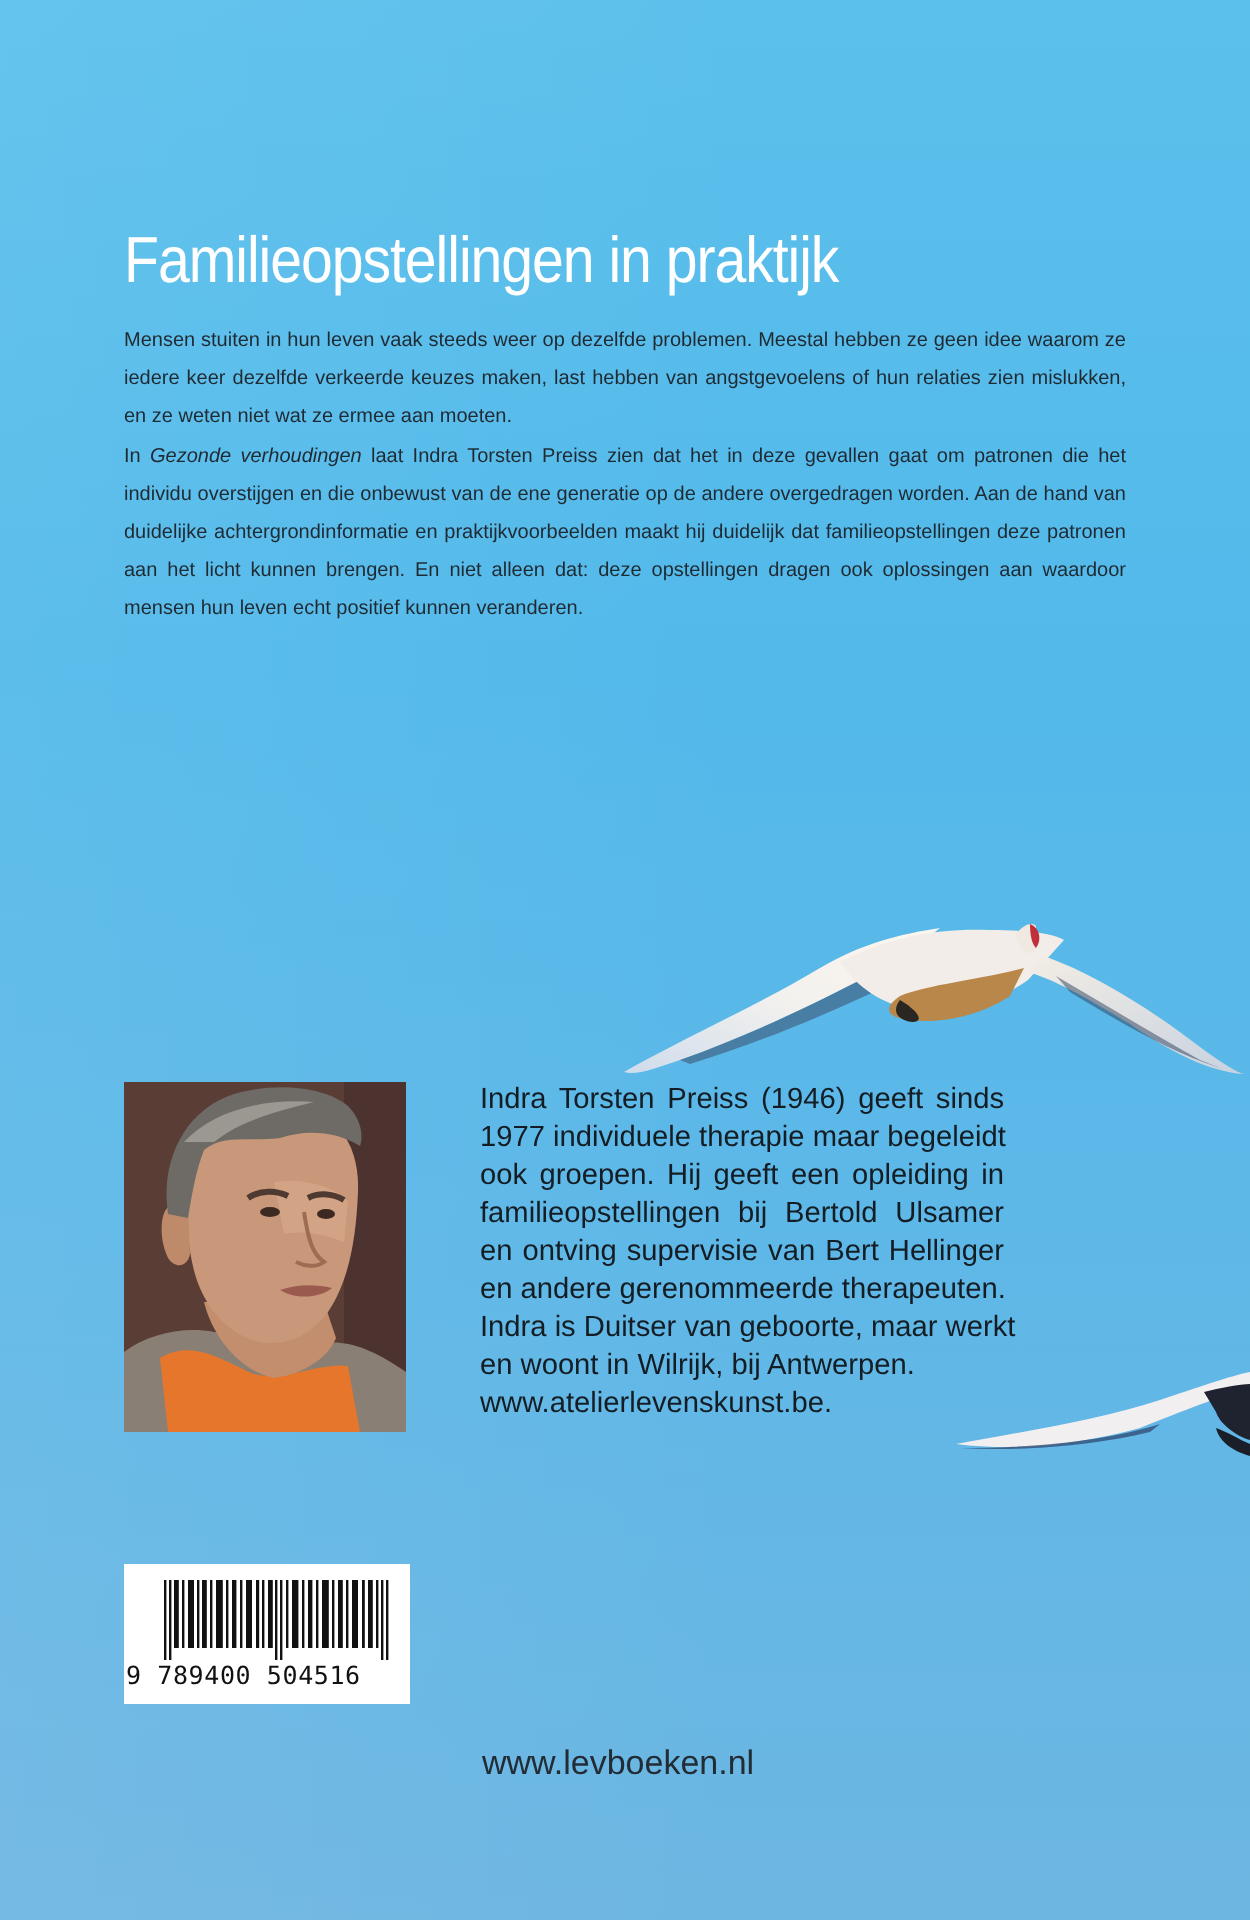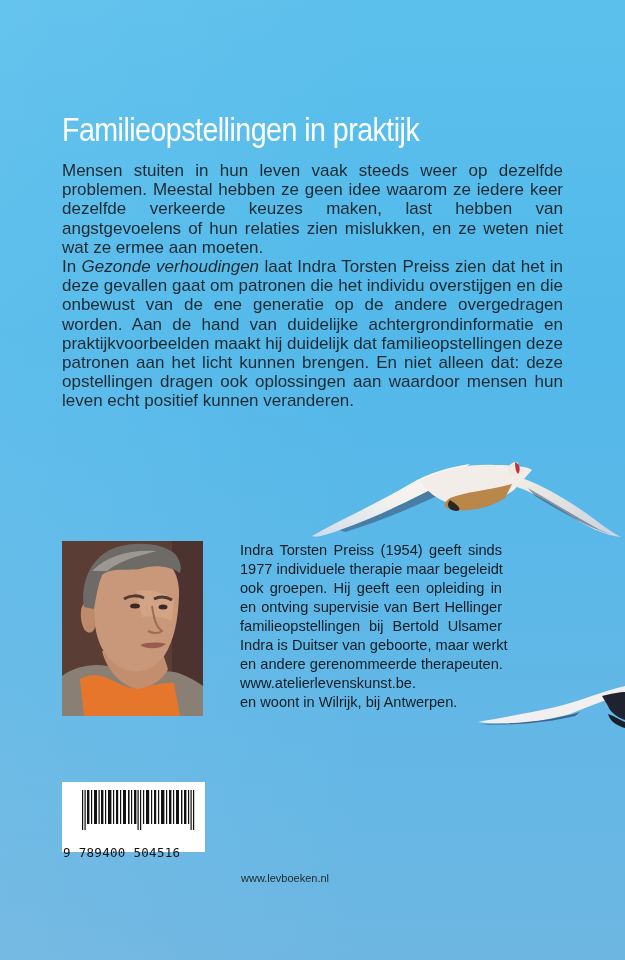--- a/index.html
+++ b/index.html
@@ -3,32 +3,32 @@
 <meta charset="utf-8">
 <style>
   html,body{margin:0;padding:0;}
   body{width:625px;height:960px;overflow:hidden;position:relative;
     background:linear-gradient(180deg,#5cc0ec 0%,#52b9ea 35%,#5cb8e8 60%,#6db6e2 100%);
     font-family:"Liberation Sans",sans-serif;}
   .sky-tint{position:absolute;inset:0;background:linear-gradient(90deg,rgba(255,255,255,0.06),rgba(0,0,0,0) 60%);pointer-events:none;}
   .title{position:absolute;left:62px;top:112px;margin:0;color:#fff;font-weight:normal;
     font-family:"Liberation Sans",sans-serif;font-size:32.5px;letter-spacing:-0.6px;
     transform:scaleX(0.88);transform-origin:left top;white-space:nowrap;}
-  .blurb{position:absolute;left:62px;top:161px;width:501px;color:#1f2a33;font-size:17px;line-height:19.2px;}
+  .blurb{position:absolute;left:62px;top:161px;width:501px;color:#1f2a33;font-size:10px;line-height:19.2px;}
   .blurb p{margin:0;text-align:justify;text-align-last:left;}
   .blurb em{}
   .swan{position:absolute;}
   .author-photo{position:absolute;left:62px;top:541px;width:141px;height:175px;overflow:hidden;background:#5b3c34;}
   .bio{position:absolute;left:240px;top:541px;width:262px;color:#141d24;font-size:14.6px;line-height:19px;font-family:"Liberation Sans",sans-serif;}
   .bio .j{text-align:justify;text-align-last:justify;display:block;white-space:nowrap;}
   .bio .l{display:block;white-space:nowrap;}
   .barcode-box{position:absolute;left:62px;top:782px;width:143px;height:70px;background:#fff;}
   .barcode-bars{position:absolute;left:20px;top:8px;width:113px;height:40px;}
-  .barcode-num{position:absolute;left:1px;top:63px;width:141px;font-family:"DejaVu Sans Mono",monospace;font-size:12.5px;letter-spacing:0.3px;color:#111;}
-  .publisher{position:absolute;left:241px;top:872px;color:#222c35;font-size:11px;}
+  .barcode-num{position:absolute;left:1px;top:48px;width:141px;font-family:"DejaVu Sans Mono",monospace;font-size:12.5px;letter-spacing:0.3px;color:#111;}
+  .publisher{position:absolute;left:241px;top:872px;color:#222c35;font-size:17px;}
 </style>
 </head>
 <body>
 
 <div class="sky-tint"></div>
 
 <h1 class="title">Familieopstellingen in praktijk</h1>
 
 <div class="blurb">
   <p>Mensen stuiten in hun leven vaak steeds weer op dezelfde problemen. Meestal hebben ze geen idee waarom ze iedere keer dezelfde verkeerde keuzes maken, last hebben van angstgevoelens of hun relaties zien mislukken, en ze weten niet wat ze ermee aan moeten.</p>
@@ -89,29 +89,29 @@
     <ellipse cx="73" cy="65" rx="5" ry="2.5" fill="#3c2a22"></ellipse>
     <ellipse cx="101" cy="66" rx="4.5" ry="2.5" fill="#3c2a22"></ellipse>
 
     <path d="M90 65 C92 78 94 86 100 90 C96 93 90 92 86 90" stroke="#9d6c52" stroke-width="2" fill="none"></path>
 
     <path d="M78 104 C86 101 96 101 104 103 C98 108 86 109 78 104 Z" fill="#9a5a4e"></path>
   </svg>
 </div>
 
 <div class="bio">
-  <span class="j">Indra Torsten Preiss (1954) geeft sinds</span>
+  <span class="j">Indra Torsten Preiss (1946) geeft sinds</span>
   <span class="j">1977 individuele therapie maar begeleidt</span>
   <span class="j">ook groepen. Hij geeft een opleiding in</span>
+  <span class="j">familieopstellingen bij Bertold Ulsamer</span>
   <span class="j">en ontving supervisie van Bert Hellinger</span>
-  <span class="j">familieopstellingen bij Bertold Ulsamer</span>
+  <span class="j">en andere gerenommeerde therapeuten.</span>
   <span class="j">Indra is Duitser van geboorte, maar werkt</span>
-  <span class="j">en andere gerenommeerde therapeuten.</span>
+  <span class="l">en woont in Wilrijk, bij Antwerpen.</span>
   <span class="l">www.atelierlevenskunst.be.</span>
-  <span class="l">en woont in Wilrijk, bij Antwerpen.</span>
 </div>
 
 <div class="barcode-box">
   <svg class="barcode-bars" viewBox="0 0 113 40" preserveAspectRatio="none">
     <g fill="#111">
       <rect x="0" y="0" width="1.2" height="40"></rect>
         <rect x="2.5" y="0" width="1.2" height="40"></rect>
       <rect x="5" y="0" width="2.4" height="34"></rect>
         <rect x="9" y="0" width="1.2" height="34"></rect>
       <rect x="12" y="0" width="3" height="34"></rect>

